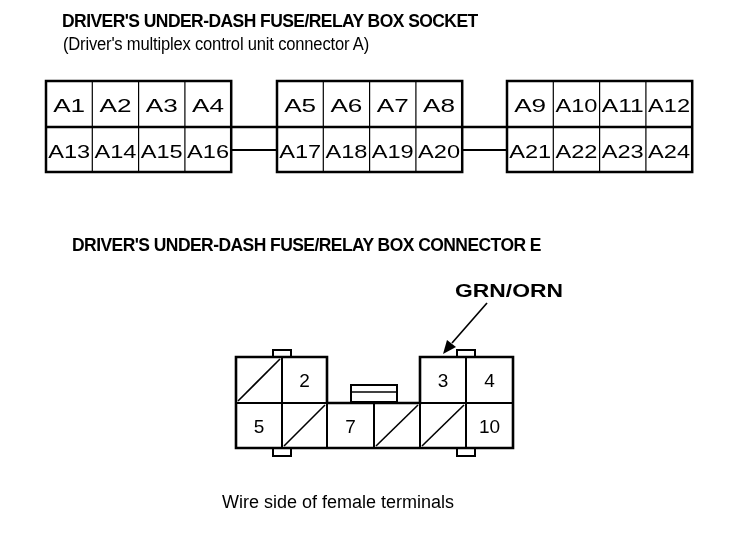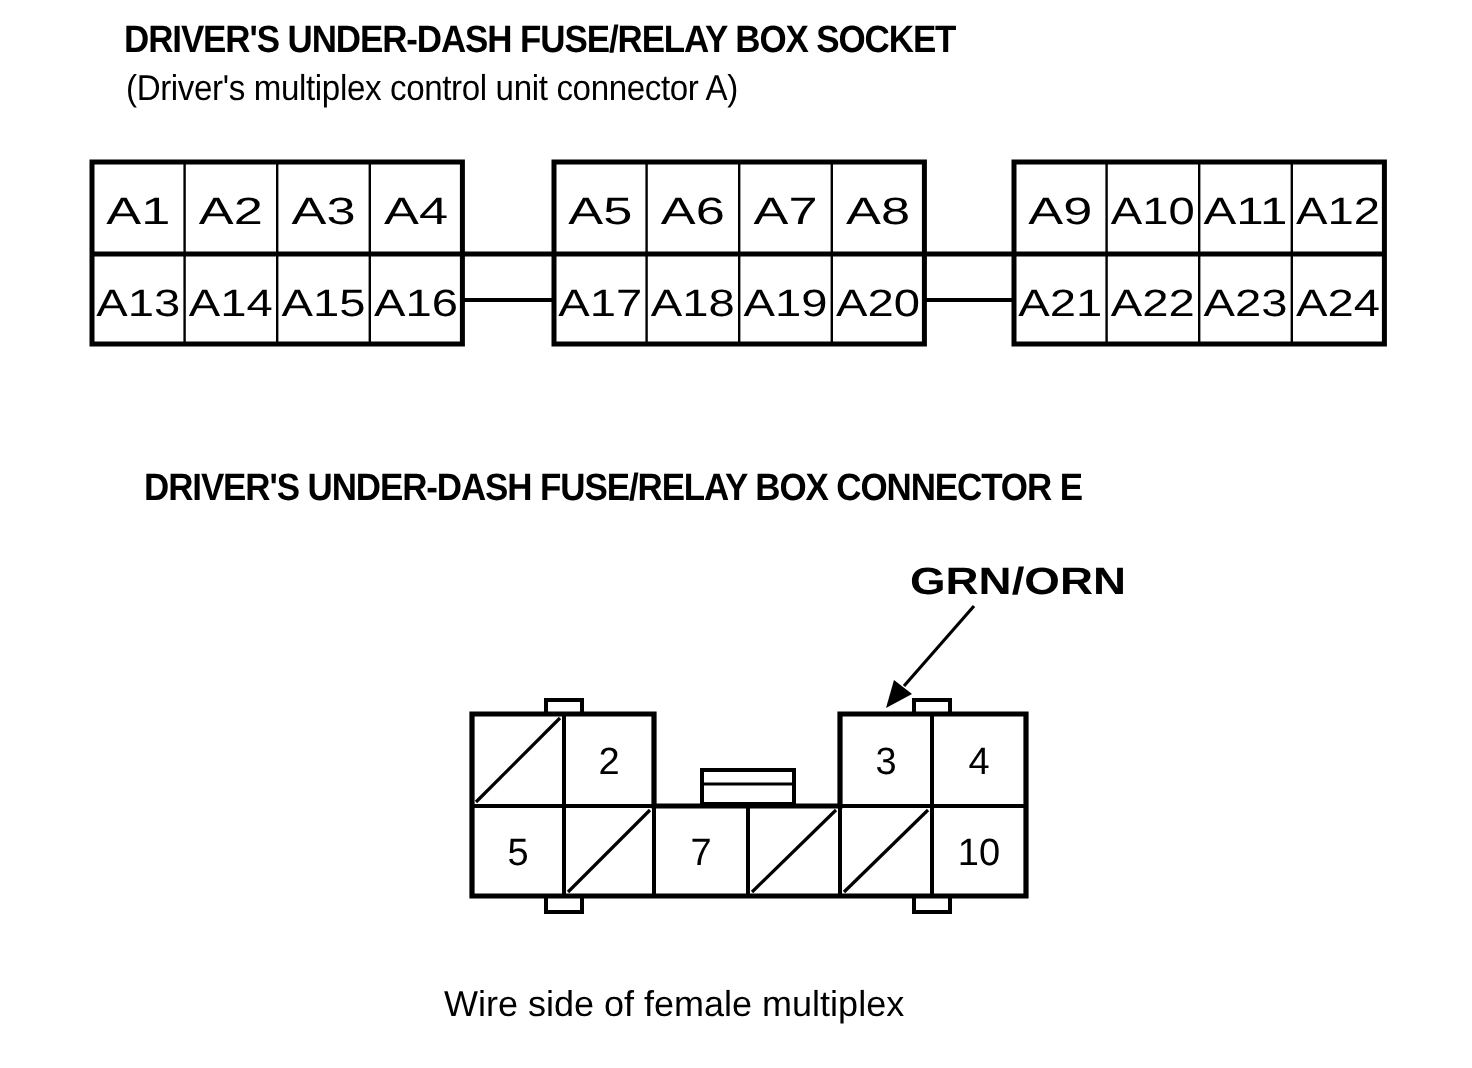--- a/index.html
+++ b/index.html
@@ -125,13 +125,13 @@
         <line x1="422" y1="446" x2="464" y2="405" stroke="#000" stroke-width="1.6"></line>
       </g>
       <g>
         <rect x="466" y="403" width="47" height="45" fill="#fff" stroke="#000" stroke-width="2"></rect>
         <text x="489.5" y="432.5" text-anchor="middle" font-size="19">10</text>
       </g>
       <path d="M236,357 L327,357 L327,403 L420,403 L420,357 L513,357 L513,448 L236,448 Z" fill="none" stroke="#000" stroke-width="2.6"></path>
     </g>
 </svg>
 
-<div class="caption" style="left:222px; top:492px;">Wire side of female multiplex</div>
+<div class="caption" style="left:222px; top:492px;">Wire side of female terminals</div>
 
 </body></html>

